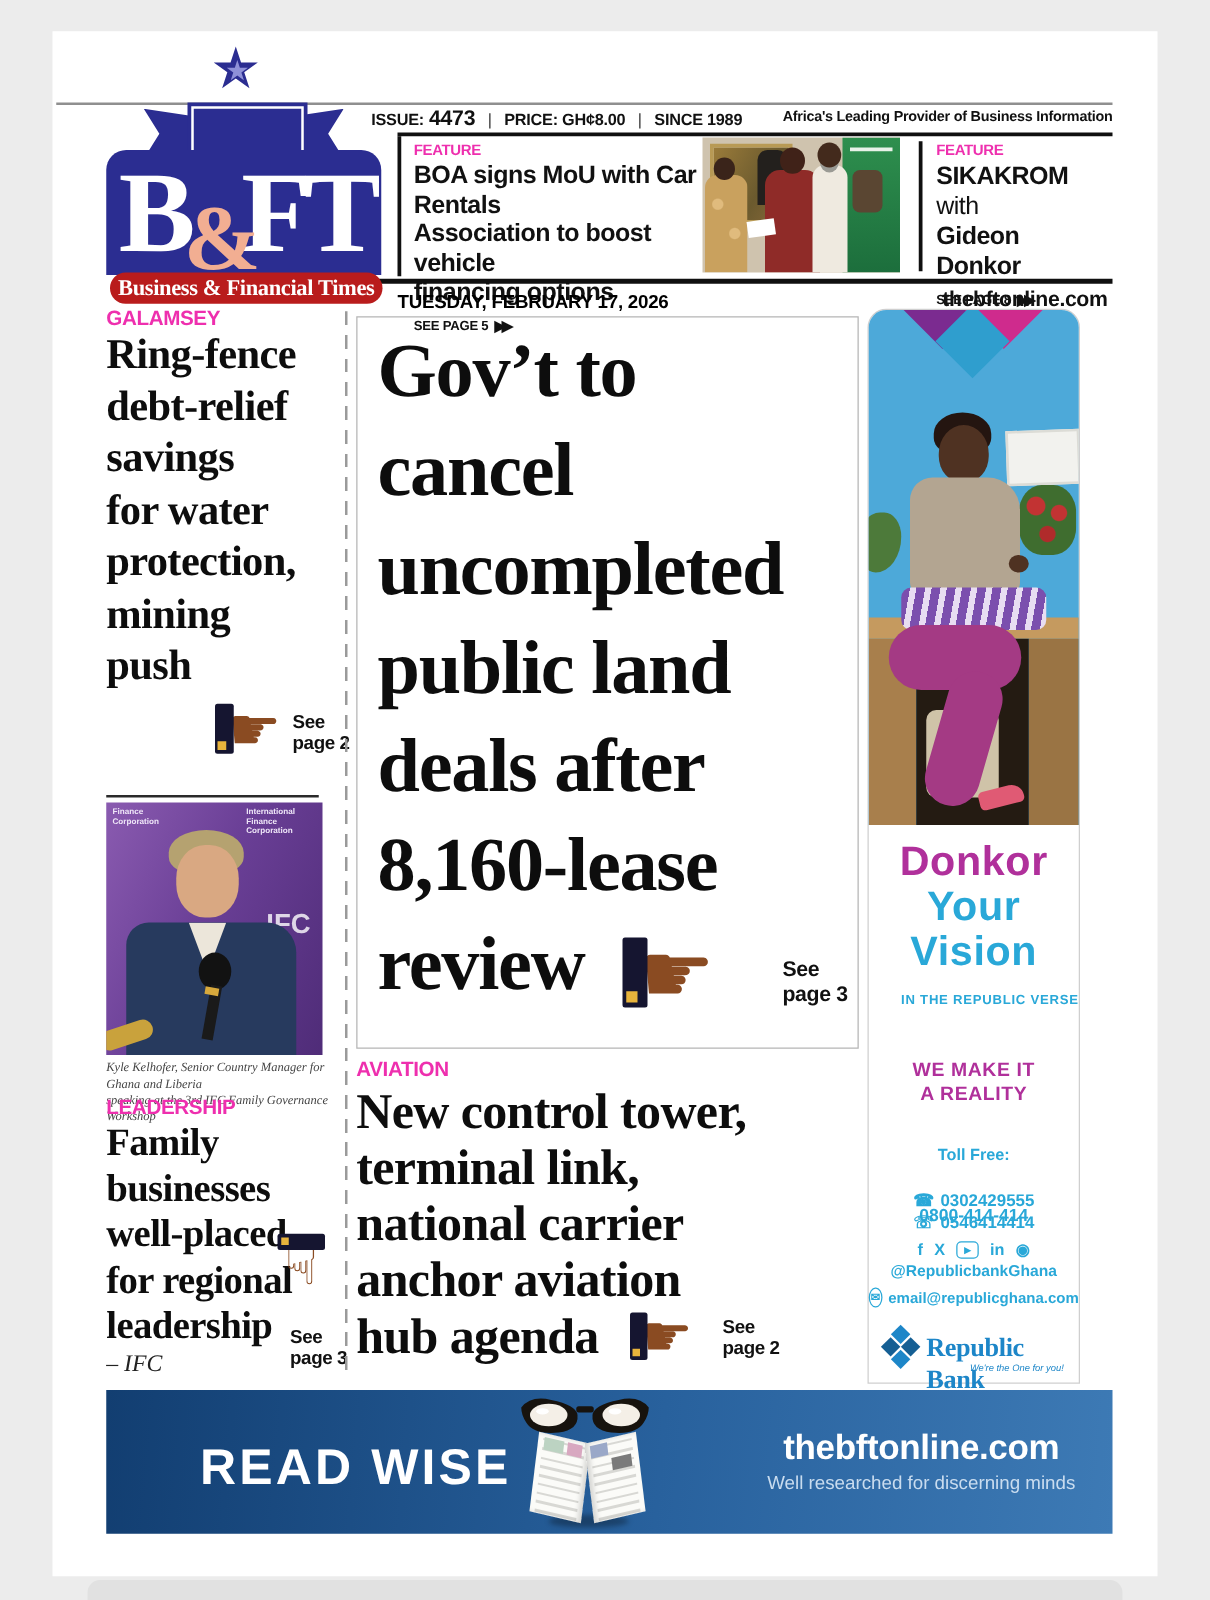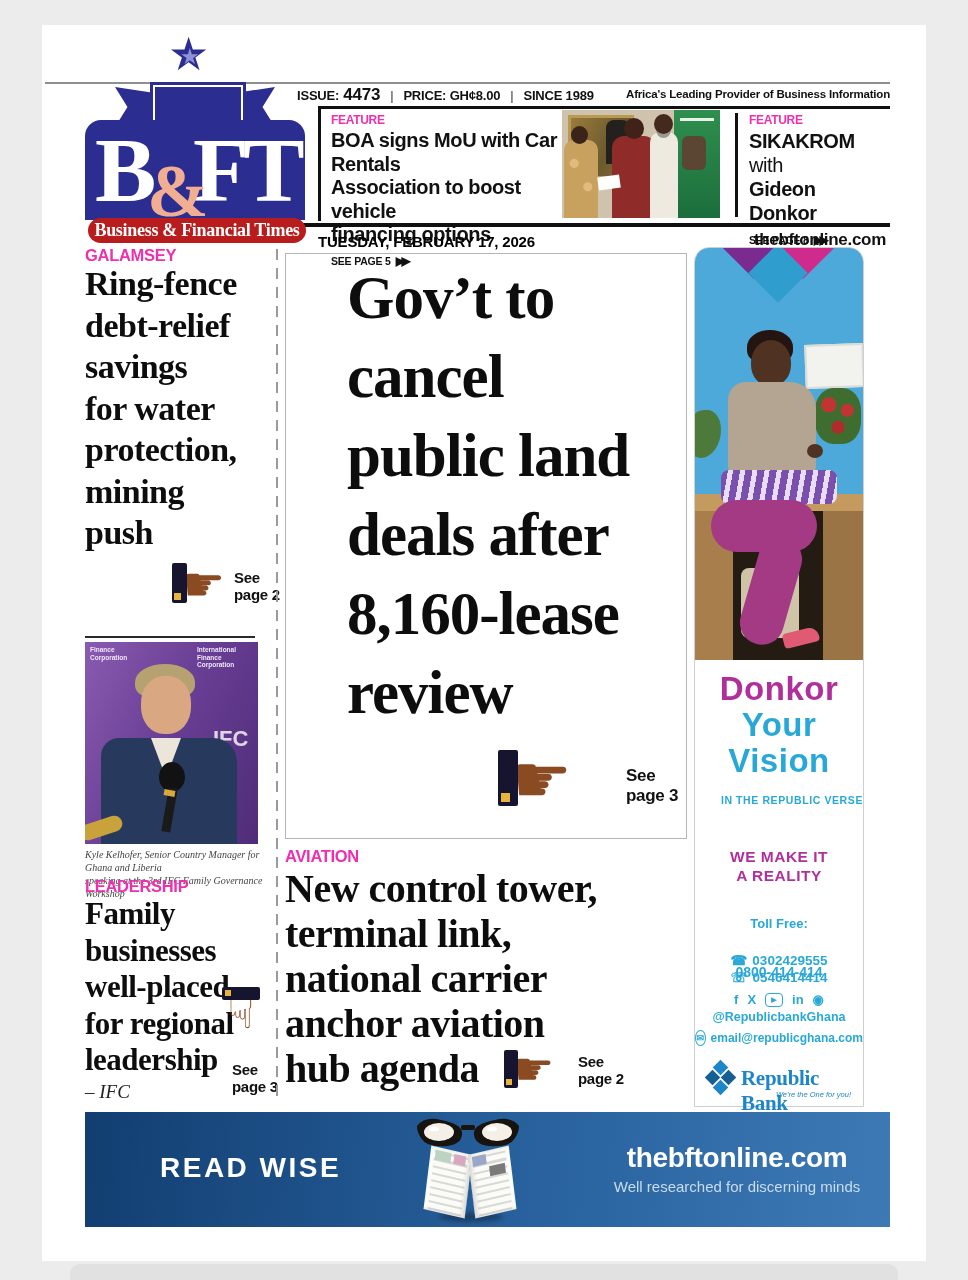--- a/index.html
+++ b/index.html
@@ -36,21 +36,21 @@
                font-weight:bold;font-size:18px;text-align:center;line-height:25px;letter-spacing:-0.3px;}
 
   
   .ph{overflow:hidden;}
   .ph div{position:absolute;}
 
   
   .headline{font-family:"Liberation Serif",serif;font-weight:bold;color:#0d0d0d;}
   .headline span{display:block;}
   .h-left{font-size:34px;line-height:41.5px;letter-spacing:-0.5px;}
-  .h-main{font-size:61px;line-height:79px;letter-spacing:-1px;margin-left:45px;}
+  .h-main{font-size:61px;line-height:79px;letter-spacing:-1px;}
   .h-avi{font-size:40px;line-height:45px;letter-spacing:-0.5px;}
   .h-lead{font-size:31px;line-height:36.5px;letter-spacing:-0.5px;}
   .seep{font-weight:bold;font-size:15px;line-height:17px;color:#111;letter-spacing:-0.3px;}
   .seep span{display:block;}
   .hand{display:flex;align-items:flex-end;}
   .sleeve{position:relative;display:inline-block;background:#151530;border-radius:2px;}
   .sleeve i{position:absolute;background:#e8b43c;}
   .finger{color:#8a4b22;line-height:0.78;}
   .handdown{display:flex;flex-direction:column;align-items:center;}
   .caption{font-family:"Liberation Serif",serif;font-style:italic;font-size:10px;line-height:13px;color:#444;}
@@ -72,21 +72,21 @@
   .ad-row{display:flex;justify-content:center;align-items:center;gap:5px;color:#29a8d8;font-weight:bold;}
   .soc{display:flex;justify-content:center;align-items:center;gap:9px;color:#29a8d8;font-weight:bold;font-size:13px;}
   .yt{display:inline-flex;align-items:center;justify-content:center;width:16px;height:12px;border:1.6px solid #29a8d8;border-radius:4px;font-size:7px;}
   .circ{display:inline-flex;align-items:center;justify-content:center;width:14px;height:14px;border:1.4px solid #29a8d8;border-radius:50%;font-size:9px;}
   .bank-name{font-family:"Liberation Serif",serif;font-weight:bold;color:#1d86c8;font-size:21px;letter-spacing:-0.3px;}
   .bank-tag{font-style:italic;font-size:7.5px;color:#1d86c8;text-align:right;}
   .bdia{position:absolute;background:#1d86c8;transform:rotate(45deg);}
 
   
   .banner{background:linear-gradient(95deg,#123e71 0%,#28619d 55%,#3d7ab5 100%);}
-  .readwise{color:#fff;font-weight:900;font-size:28px;letter-spacing:2.5px;}
+  .readwise{color:#fff;font-weight:900;font-size:40px;letter-spacing:2.5px;}
   .bsite{color:#fff;font-weight:bold;font-size:28px;letter-spacing:-0.3px;text-align:center;}
   .btag{color:#c9dcef;font-size:15px;text-align:center;}
   .np-sheet{position:absolute;width:42px;height:64px;background:#fbfbf8;
             background-image:repeating-linear-gradient(to bottom,#d8d8d4 0 2px,transparent 2px 7px);
             background-size:80% auto;background-position:50% 12px;background-repeat:repeat-y;}
 </style>
 </head>
 <body>
 
 <div class="canvas">
@@ -235,20 +235,21 @@
         <span>page 3</span>
   </div>
   <div class="abs attr" style="left:43px;top:1056px;">– IFC</div>
 
   <div class="abs dashv" style="left:234px;top:224px;height:848px;"></div>
 
   <div class="abs mainbox" style="left:243px;top:228px;width:400px;height:584px;">
     <div class="headline h-main" style="position:absolute;left:16px;top:4px;width:375px;">
       <span>Gov’t to</span>
       <span>cancel</span>
+      <span>uncompleted</span>
       <span>public land</span>
       <span>deals after</span>
       <span>8,160-lease</span>
       <span>review</span>
     </div>
     <div class="hand" style="position:absolute;left:212px;top:496px;">
       <span class="sleeve" style="width:20px;height:56px;">
             <i style="left:3px;bottom:4px;width:9px;height:9px;"></i>
           </span>
       <span class="finger" style="font-size:68px;margin-left:-7px;">☛</span>

